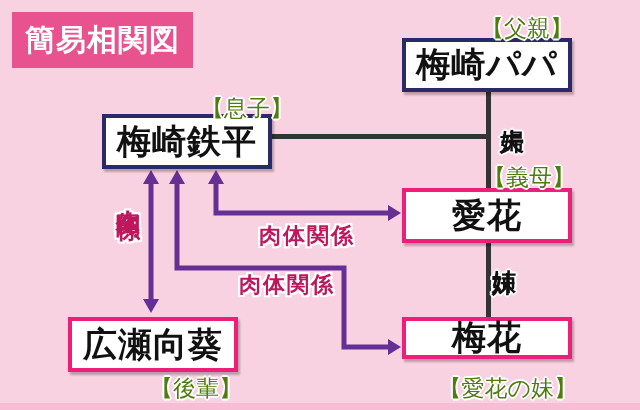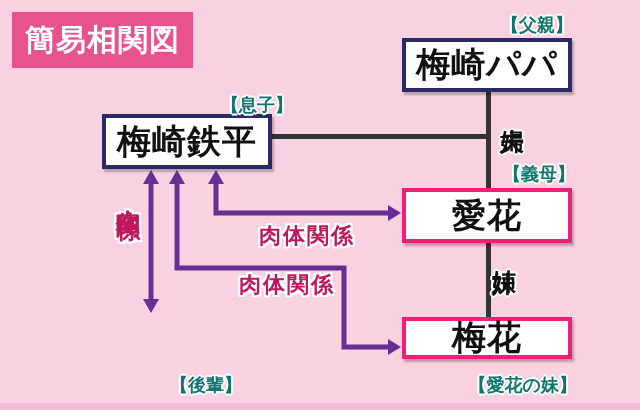--- a/index.html
+++ b/index.html
@@ -29,21 +29,21 @@
   .node-papa  { left:402px; top:38px;  width:170px; height:54px; }
   .node-teppei{ left:102px; top:114px; width:170px; height:55px;font-family:Liberation Mono, monospace; }
   .node-aika  { left:402px; top:188px; width:170px; height:55px; }
   .node-baika { left:402px; top:317px; width:170px; height:42px; }
   .node-mukai { left:68px;  top:317px; width:170px; height:55px; }
   .outline-w{
     text-shadow:-1px -1px 0 #fff,1px -1px 0 #fff,-1px 1px 0 #fff,1px 1px 0 #fff,
                  0 -2px 0 #fff,0 2px 0 #fff,-2px 0 0 #fff,2px 0 0 #fff;
   }
   .role{
-    position:absolute; font-size:18px; font-weight:bold; color:#0f766e;
+    position:absolute; font-size:23px; font-weight:normal; color:#4d7c0f;
     white-space:nowrap;
   }
   .role-papa  { right:67px;  top:13px;  }
   .role-teppei{ right:347px; top:93px;margin-left:24px;  }
   .role-aika  { right:65px;  top:162px; }
   .role-baika { right:63px;  top:373px; }
   .role-mukai { right:398px; top:373px; }
   .fline{ position:absolute; background:#333333; }
   .fline-couple { left:486px; top:92px;  width:5px;   height:96px; }
   .fline-family { left:270px; top:134px; width:218px; height:5px;  }
@@ -93,20 +93,21 @@
       <polygon points="401,347 388,339 388,355"></polygon>
       <polygon points="216,170 208,184 224,184"></polygon>
       <polygon points="401,213 388,205 388,221"></polygon>
     </g>
   </svg>
 
   <div class="node navy node-papa">梅崎パパ</div>
   <div class="node navy node-teppei">梅崎鉄平</div>
   <div class="node pink node-aika">愛花</div>
   <div class="node pink node-baika">梅花</div>
+  <div class="node pink node-mukai">広瀬向葵</div>
 
   <div class="role outline-w role-papa">【父親】</div>
   <div class="role outline-w role-teppei">【息子】</div>
   <div class="role outline-w role-aika">【義母】</div>
   <div class="role outline-w role-baika">【愛花の妹】</div>
   <div class="role outline-w role-mukai">【後輩】</div>
 
   <div class="vtext edge-black outline-w lbl-couple">夫婦</div>
   <div class="vtext edge-black outline-w lbl-sisters">姉妹</div>
   <div class="physical lbl-phys-v">肉体関係</div>

